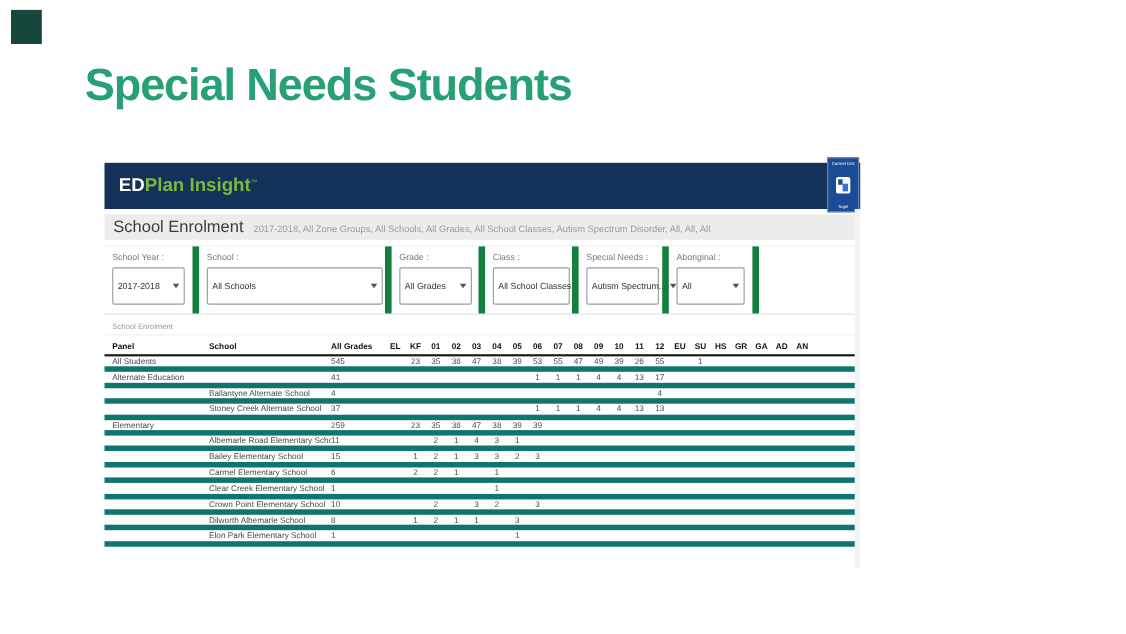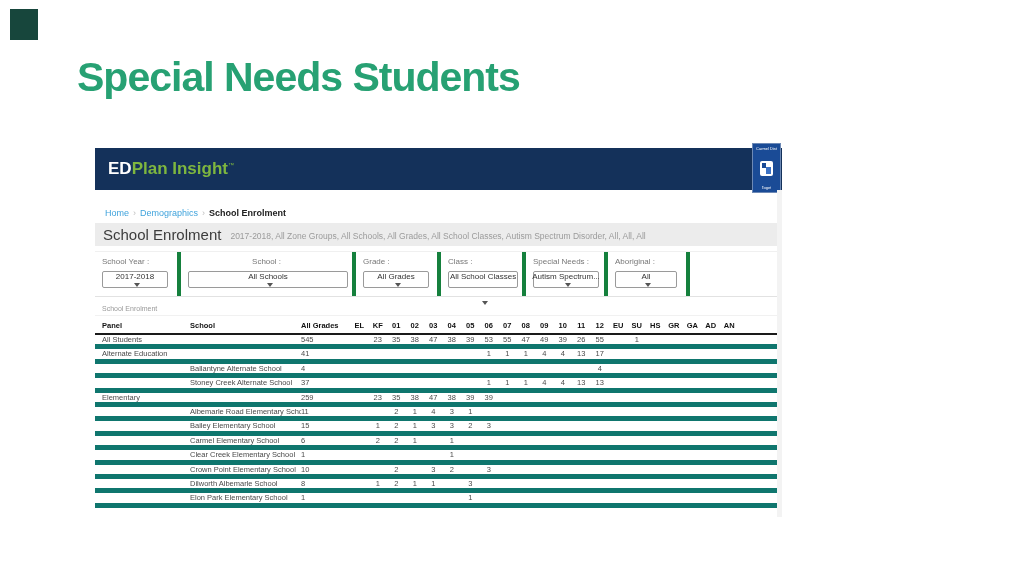--- a/index.html
+++ b/index.html
@@ -34,25 +34,25 @@
   .crumb-link{color:#3FA3DC;text-decoration:none;}
   .crumb-sep{margin:0 4px;color:#c0c0c0;}
   .crumb-current{color:#222;font-weight:700;}
 
   .title-bar{margin-top:5px;background:#ECECEC;height:23px;display:flex;align-items:center;
              padding-left:8px;box-sizing:border-box;}
   .page-title{font-size:15px;color:#3c3c3c;}
   .page-subtitle{font-size:8.5px;color:#9b9b9b;margin-left:9px;padding-top:3px;white-space:nowrap;}
 
   .filter-bar{display:flex;margin-top:5px;border-top:1px solid #f0f0f0;border-bottom:1px solid #e2e2e2;}
-  .filter-group{padding:5px 7px 8px;border-right:4px solid #15803d;box-sizing:border-box;flex:none;}
+  .filter-group{padding:5px 7px 8px;border-right:6px solid #15803d;box-sizing:border-box;flex:none;}
   .filter-label{font-size:8px;color:#777;margin-bottom:5px;white-space:nowrap;}
-  .filter-select{height:17px;border:1px solid #9a9a9a;border-radius:2px;background:#fff;
+  .filter-select{height:34px;border:1px solid #9a9a9a;border-radius:2px;background:#fff;
                  display:flex;align-items:center;justify-content:space-between;padding:0 4px;
-                 font-size:8px;color:#333;box-sizing:border-box;white-space:nowrap;flex-direction:column;}
+                 font-size:8px;color:#333;box-sizing:border-box;white-space:nowrap;}
   .chevron{width:0;height:0;border-left:3px solid transparent;border-right:3px solid transparent;
            border-top:4px solid #555;margin-left:3px;flex:none;}
 
   .table-area{margin-top:6px;}
   .section-label{font-size:7px;color:#999;padding:2px 0 3px 7px;border-bottom:1px solid #f1f1f1;}
   .thead{display:flex;align-items:center;height:16px;border-bottom:2px solid #1a1a1a;
          font-weight:700;font-size:7.5px;color:#111;margin-top:1px;}
   .trow{display:flex;align-items:flex-start;height:14.4px;border-bottom:5px solid #0f766e;
         font-size:7.5px;color:#4a4a4a;box-sizing:border-box;}
   .c-panel{width:95px;padding-left:7px;box-sizing:border-box;flex:none;white-space:nowrap;}
@@ -75,36 +75,35 @@
       <div class="badge-text">Carmel Dist</div>
       <div class="badge-icon"></div>
       <div class="badge-text">Toget</div>
     </div>
   </div>
 
   <div class="scroll-strip"></div>
 
   <div class="app-content">
 
-    <div class="breadcrumb"><span class="crumb-link">Home</span><span class="crumb-sep">›</span><span class="crumb-link">Demographics</span><span class="crumb-sep">›</span><span class="crumb-current">School Enrolment</span></div>
 
     <div class="title-bar">
       <span class="page-title">School Enrolment</span>
       <span class="page-subtitle">2017-2018, All Zone Groups, All Schools, All Grades, All School Classes, Autism Spectrum Disorder, All, All, All</span>
     </div>
 
     <div class="filter-bar">
         <div class="filter-group" style="width: 86px;">
           <div class="filter-label">School Year :</div>
           <div class="filter-select" style="width: 66px;">
             <span>2017-2018</span>
             <span class="chevron"></span>
           </div>
         </div>
-        <div class="filter-group" style="width: 175px; text-align: center;">
+        <div class="filter-group" style="width: 175px;">
           <div class="filter-label">School :</div>
           <div class="filter-select" style="width: 160px;">
             <span>All Schools</span>
             <span class="chevron"></span>
           </div>
         </div>
         <div class="filter-group" style="width: 85px;">
           <div class="filter-label">Grade :</div>
           <div class="filter-select" style="width: 66px;">
             <span>All Grades</span>

